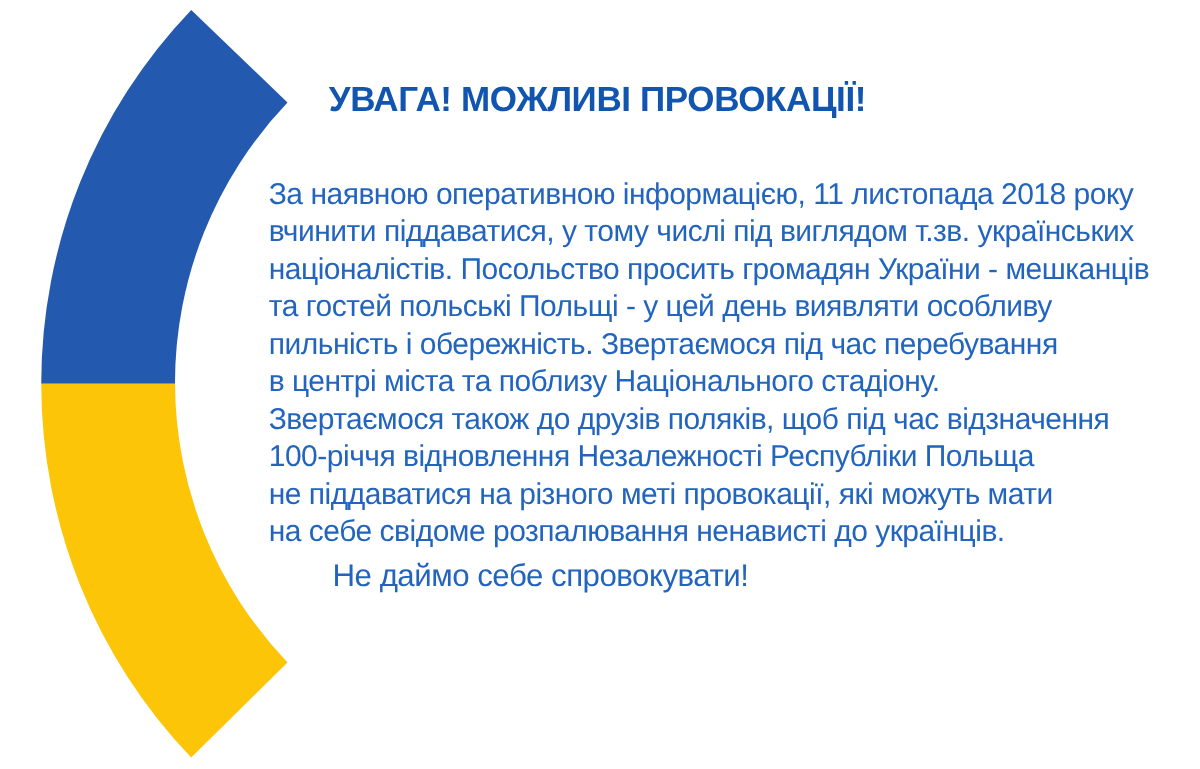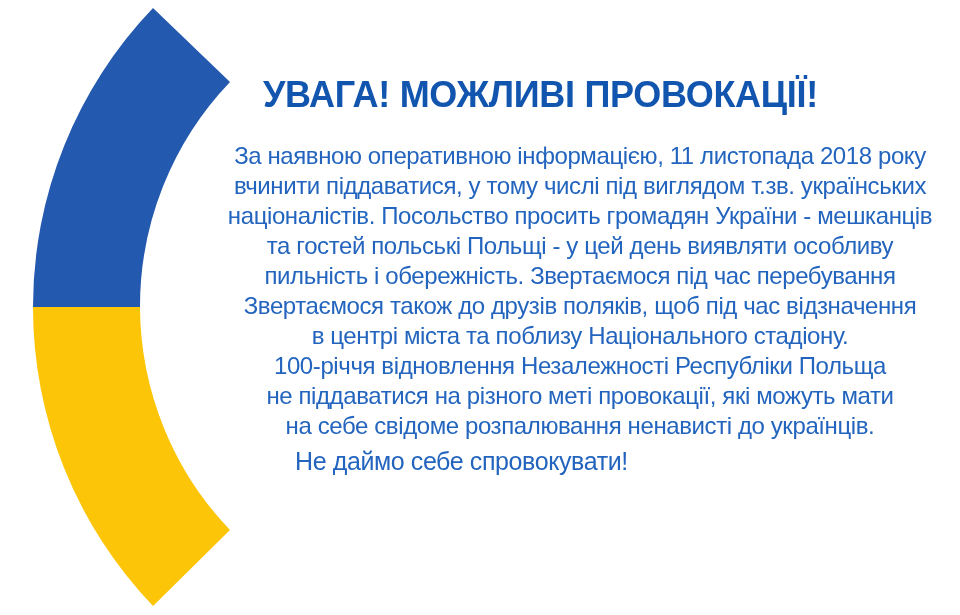--- a/index.html
+++ b/index.html
@@ -19,45 +19,44 @@
       position: absolute;
       left: 0;
       top: 0;
       width: 260px;
       height: 615px;
       pointer-events: none;
     }
     .title {
       position: absolute;
       left: 263px;
-      top: 74px;
+      top: 64px;
       width: 660px;
       color: #1155AF;
-      font-size: 36px;
+      font-size: 28px;
       font-weight: bold;
       letter-spacing: -0.3px;
       white-space: nowrap;
     }
     .body-text {
       position: absolute;
       left: 215px;
       top: 141px;
       width: 730px;
       color: #2365BE;
       font-size: 24px;
       line-height: 30px;
       letter-spacing: -0.4px;
     }
     .body-line {
       white-space: nowrap;
-      text-align: center;
     }
     .closing-line {
       margin-top: 5px;
-      margin-left: 80px;
+      margin-left: 51px;
       font-size: 25px;
       white-space: nowrap;
     }
   </style>
 </head>
 <body>
 
 <div class="poster">
 
   <svg class="ribbon" viewBox="0 0 260 615" aria-hidden="true">
@@ -66,21 +65,21 @@
   </svg>
 
   <div class="title">УВАГА! МОЖЛИВІ ПРОВОКАЦІЇ!</div>
 
   <div class="body-text">
     <div class="body-line">За наявною оперативною інформацією, 11 листопада 2018 року</div>
     <div class="body-line">вчинити піддаватися, у тому числі під виглядом т.зв. українських</div>
     <div class="body-line">націоналістів. Посольство просить громадян України - мешканців</div>
     <div class="body-line">та гостей польські Польщі - у цей день виявляти особливу</div>
     <div class="body-line">пильність і обережність. Звертаємося під час перебування</div>
+    <div class="body-line">в центрі міста та поблизу Національного стадіону.</div>
     <div class="body-line">Звертаємося також до друзів поляків, щоб під час відзначення</div>
-    <div class="body-line">в центрі міста та поблизу Національного стадіону.</div>
     <div class="body-line">100-річчя відновлення Незалежності Республіки Польща</div>
     <div class="body-line">не піддаватися на різного меті провокації, які можуть мати</div>
     <div class="body-line">на себе свідоме розпалювання ненависті до українців.</div>
     <div class="closing-line">Не даймо себе спровокувати!</div>
   </div>
 
 </div>
 
 </body></html>

